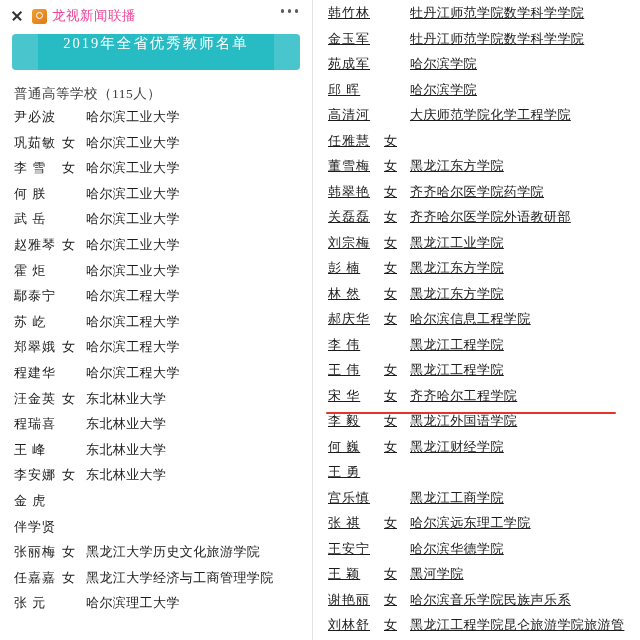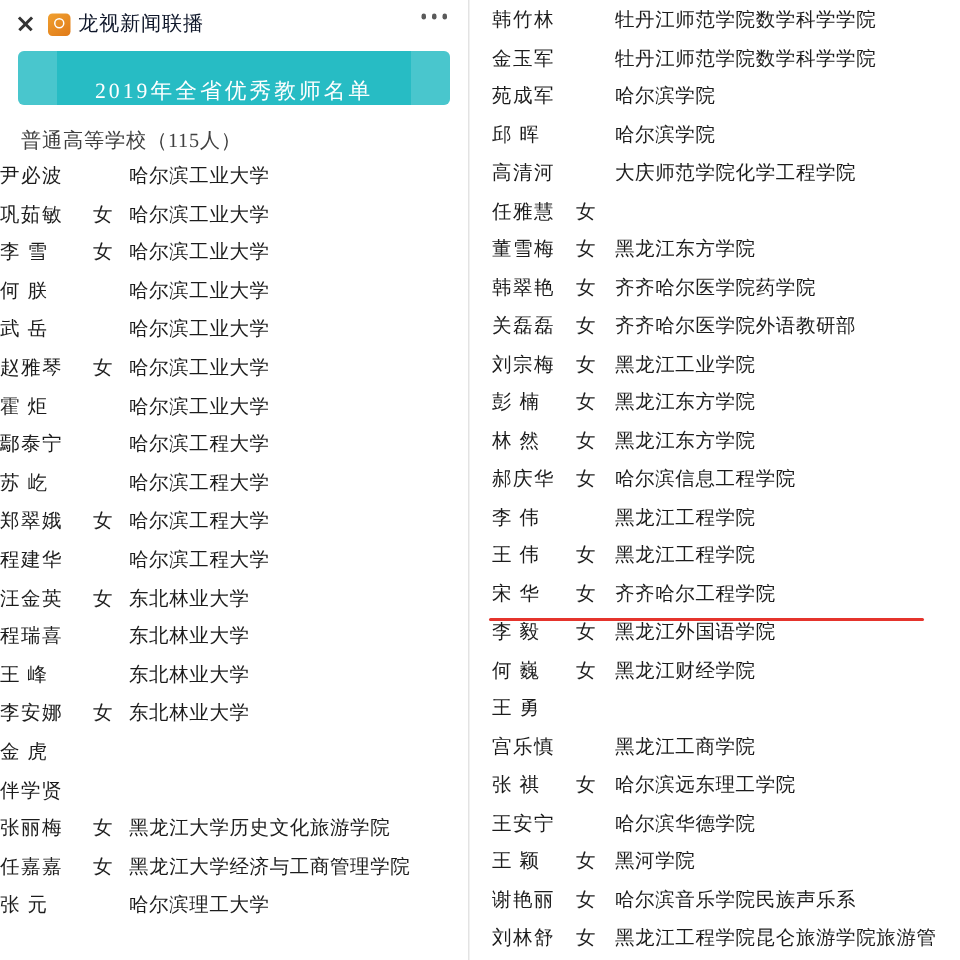--- a/index.html
+++ b/index.html
@@ -66,21 +66,21 @@
     content: "";
     position: absolute;
     left: 4px; top: 3px;
     width: 7px; height: 7px;
     border: 1.4px solid #fff;
     border-radius: 50%;
     box-sizing: border-box;
   }
   .account-name {
     font-size: 13.5px;
-    color: #0f172a;
+    color: #ec4899;
     letter-spacing: 0.5px;
     white-space: nowrap;
   }
   .more-icon {
     position: absolute;
     right: 14px;
     top: 9px;
     display: flex;
     gap: 3.5px;
     align-items: center;
@@ -124,21 +124,21 @@
   
   .banner-wrap {
     margin-top: 34px;
     padding: 0 12px;
   }
   .banner {
     height: 36px;
     border-radius: 4px;
     background: #27bcc4;
     display: flex;
-    align-items: flex-end;
+    align-items: flex-start;
     justify-content: center;
     position: relative;
     overflow: hidden;
   }
   .banner:before {
     content: "";
     position: absolute;
     left: 0; top: 0; bottom: 0;
     width: 26px;
     background: rgba(255,255,255,0.16);
@@ -175,36 +175,36 @@
     align-items: baseline;
     height: 25.6px;
     font-size: 13px;
     color: #1c1c1c;
     font-family: "Liberation Serif", serif;
     white-space: nowrap;
     position: relative;
   }
   .row .nm {
     width: 62px;
-    padding-left: 0;
+    padding-left: 14px;
     box-sizing: border-box;
     letter-spacing: 1px;
     flex: 0 0 auto;
   }
   .row .gd {
     width: 24px;
     flex: 0 0 auto;
     text-align: left;
   }
   .row .org {
     flex: 1 1 auto;
     letter-spacing: 0.4px;
   }
   
-  .col-right .row { height: 25.5px; font-size: 13px; }
+  .col-right .row { height: 25.5px; font-size: 13px; text-decoration: underline; }
   .col-right .row .nm { width: 70px; padding-left: 14px; }
   .col-right .row .gd { width: 26px; }
 
   
   .underline-bar {
     position: absolute;
     left: 12px;
     width: 290px;
     height: 2.5px;
     background: #e5342c;

